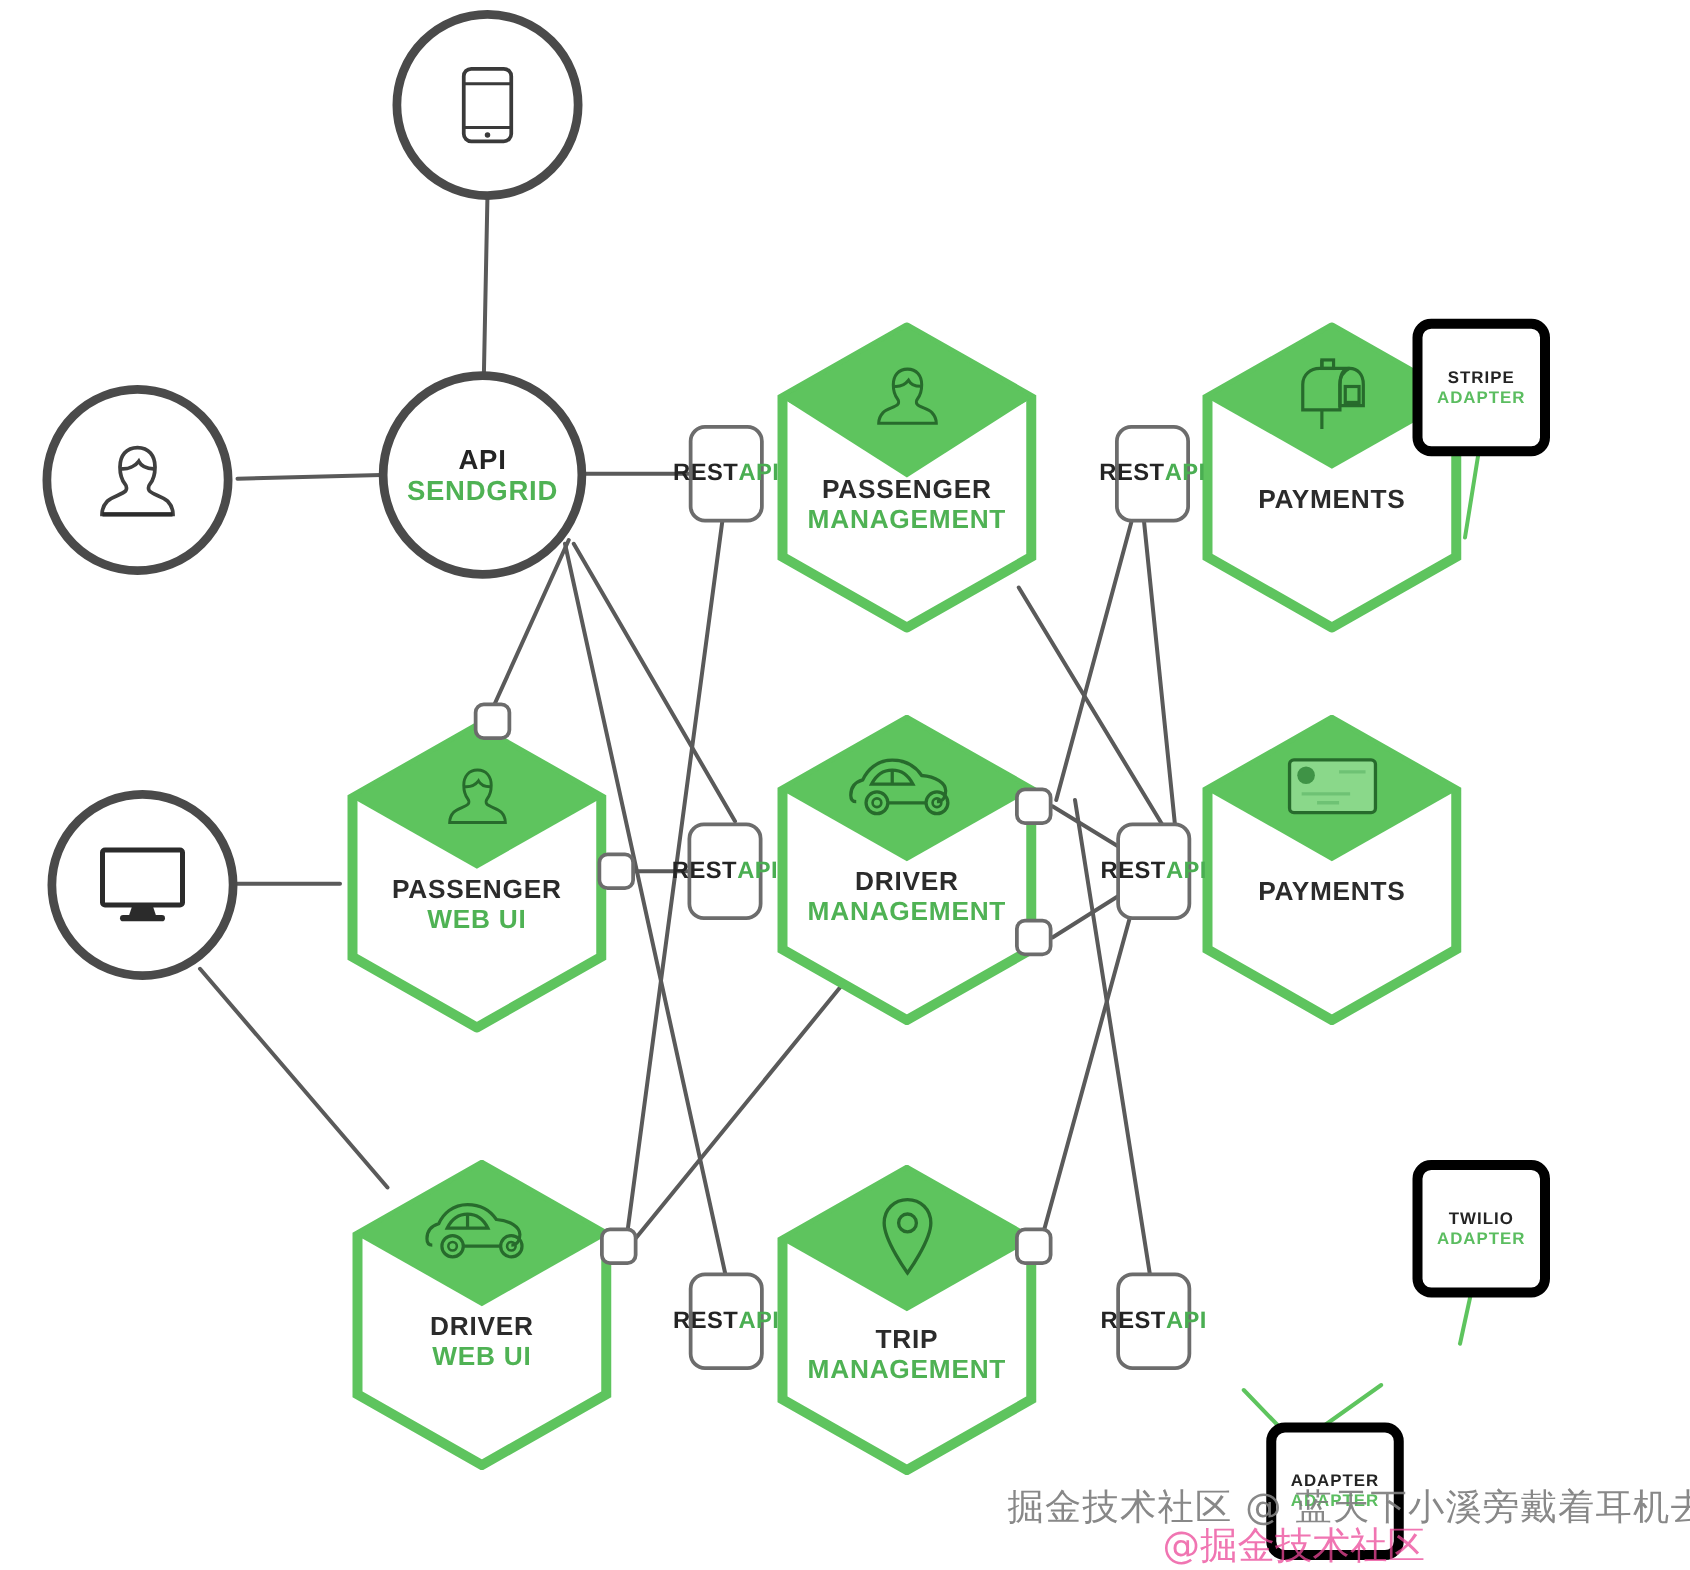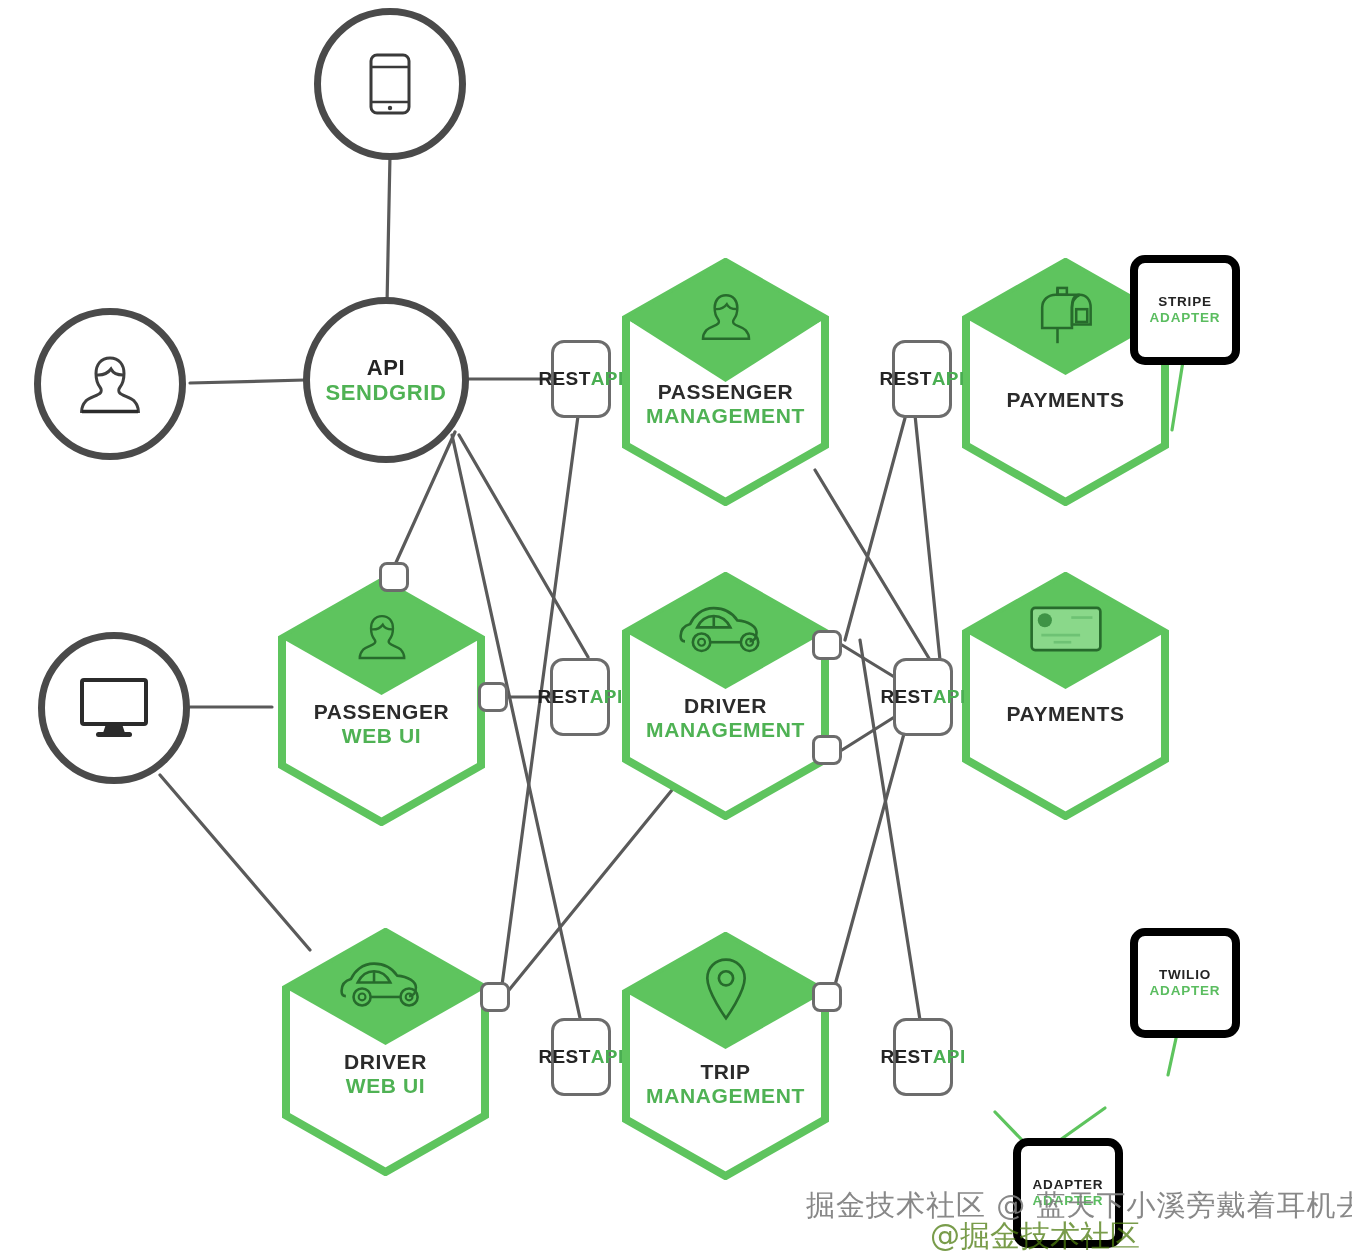--- a/index.html
+++ b/index.html
@@ -112,21 +112,21 @@
     color:#7e7e7e;
     opacity:.92;
     white-space:nowrap;
     letter-spacing:1px;
     font-family:"DejaVu Sans",sans-serif;
   }
   .watermark2{
     position:absolute;
     left:930px;top:1216px;
     font-size:30px;
-    color:#4d7c0f;
+    color:#ec4899;
     opacity:.75;
     white-space:nowrap;
     font-family:"DejaVu Sans",sans-serif;
   }
 </style>
 </head>
 <body>
 
 <div id="stage">
 

